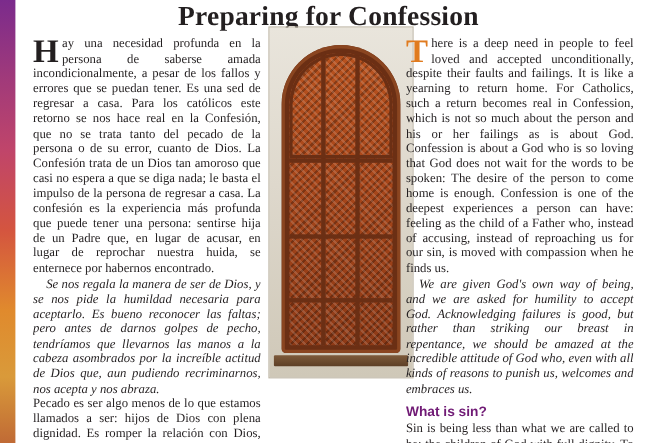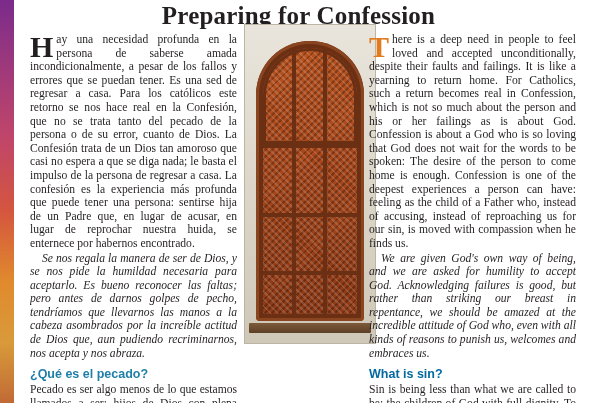--- a/index.html
+++ b/index.html
@@ -100,21 +100,21 @@
   .dropcap-orange { color: #e07b1f; }
 
   .subhead {
     font-family: "Liberation Sans", sans-serif;
     font-weight: bold;
     font-size: 12.5px;
     color: #1f7fa8;
     margin: 7px 0 2px 0;
     line-height: 14px;
   }
-  .subhead-orange { color: #0369a1; }
+  .subhead-orange { color: #701a75; }
 
   
   .figure {
     position: absolute;
     top: 24px;
     left: 230px;
     width: 132px;
     height: 320px;
   }
   .fig-inner {
@@ -215,21 +215,20 @@
     </div>
 
     <div class="columns">
 
       <div class="col col-left">
         <p class="dropcap-para">
           <span class="dropcap">H</span><span>ay una necesidad profunda en la persona de saberse amada incondicionalmente, a pesar de los fallos y errores que se puedan tener. Es una sed de regresar a casa. Para los católicos este retorno se nos hace real en la Confesión, que no se trata tanto del pecado de la persona o de su error, cuanto de Dios. La Confesión trata de un Dios tan amoroso que casi no espera a que se diga nada; le basta el impulso de la persona de regresar a casa. La confesión es la experiencia más profunda que puede tener una persona: sentirse hija de un Padre que, en lugar de acusar, en lugar de reprochar nuestra huida, se enternece por habernos encontrado.</span>
         </p>
         <p class="indent gap">Se nos regala la manera de ser de Dios, y se nos pide la humildad necesaria para aceptarlo. Es bueno reconocer las faltas; pero antes de darnos golpes de pecho, tendríamos que llevarnos las manos a la cabeza asombrados por la increíble actitud de Dios que, aun pudiendo recriminarnos, nos acepta y nos abraza.</p>
 
-        <div class="subhead">¿Qué es el pecado?</div>
         <p>Pecado es ser algo menos de lo que estamos llamados a ser: hijos de Dios con plena dignidad. Es romper la relación con Dios, rompiendo las relaciones con los</p>
       </div>
 
       <div class="col col-right">
         <p class="dropcap-para">
           <span class="dropcap dropcap-orange">T</span><span>here is a deep need in people to feel loved and accepted unconditionally, despite their faults and failings. It is like a yearning to return home. For Catholics, such a return becomes real in Confession, which is not so much about the person and his or her failings as is about God. Confession is about a God who is so loving that God does not wait for the words to be spoken: The desire of the person to come home is enough. Confession is one of the deepest experiences a person can have: feeling as the child of a Father who, instead of accusing, instead of reproaching us for our sin, is moved with compassion when he finds us.</span>
         </p>
         <p class="indent gap">We are given God's own way of being, and we are asked for humility to accept God. Acknowledging failures is good, but rather than striking our breast in repentance, we should be amazed at the incredible attitude of God who, even with all kinds of reasons to punish us, welcomes and embraces us.</p>
 
         <div class="subhead subhead-orange">What is sin?</div>

